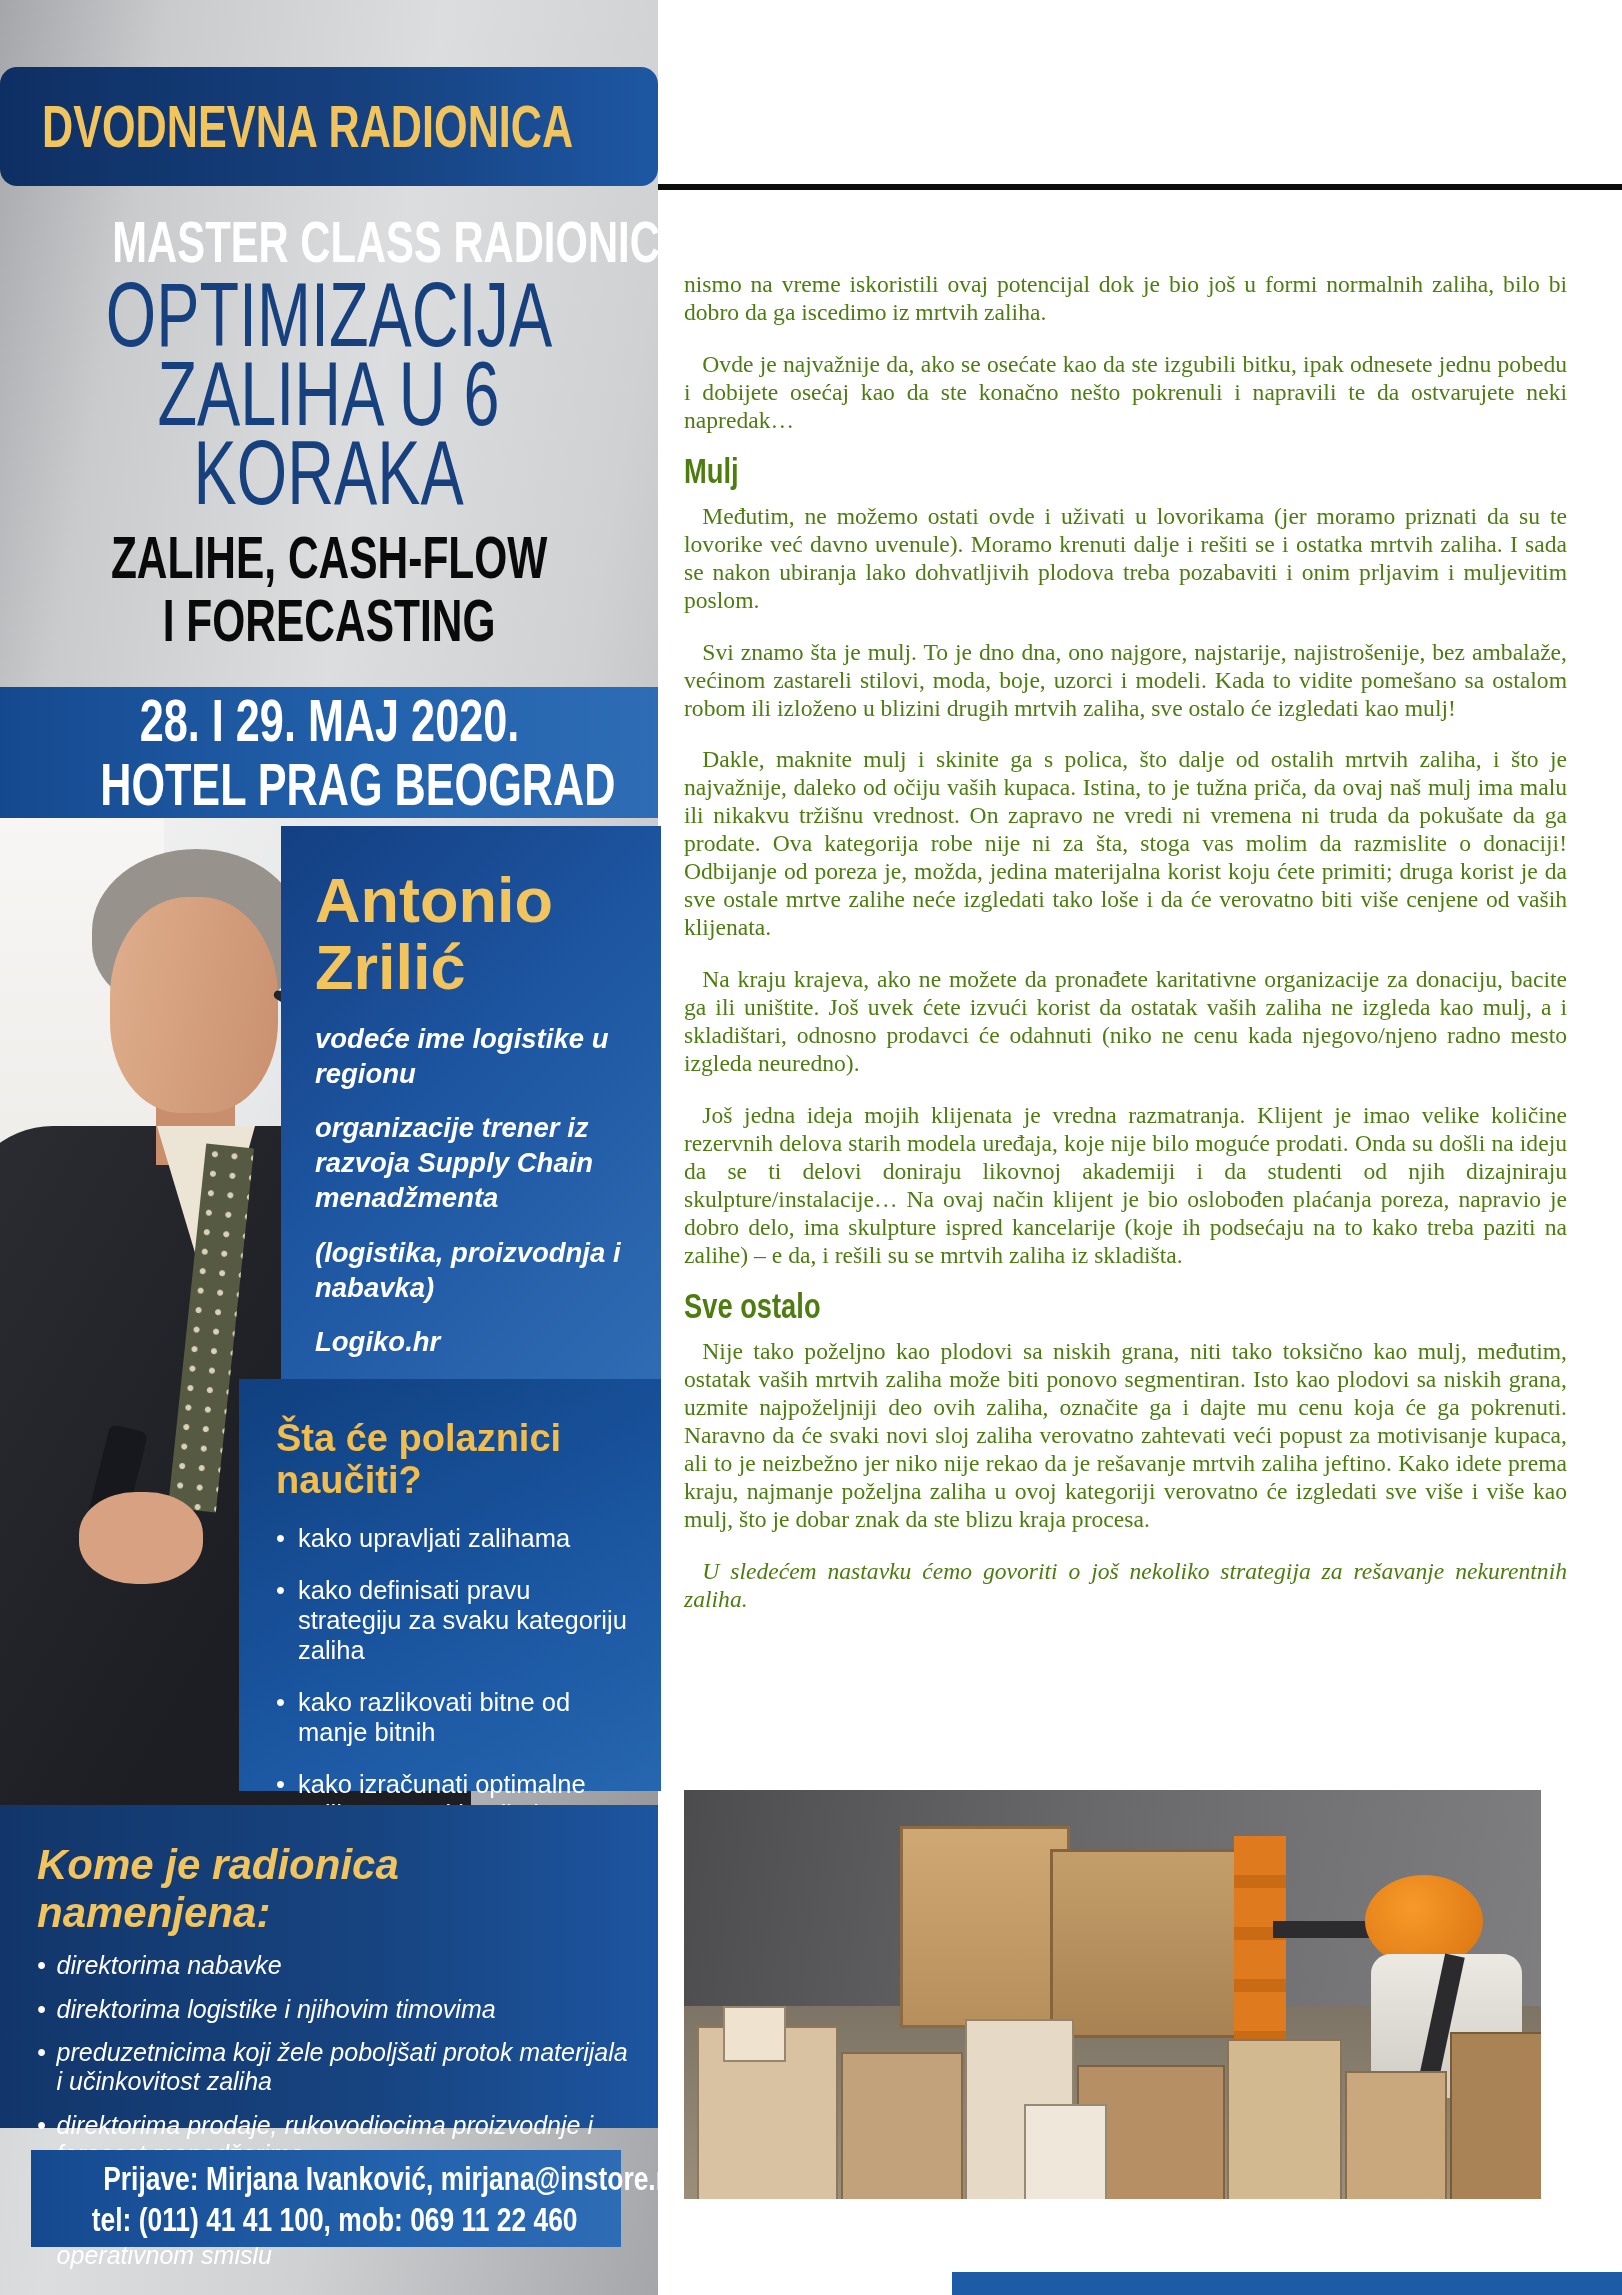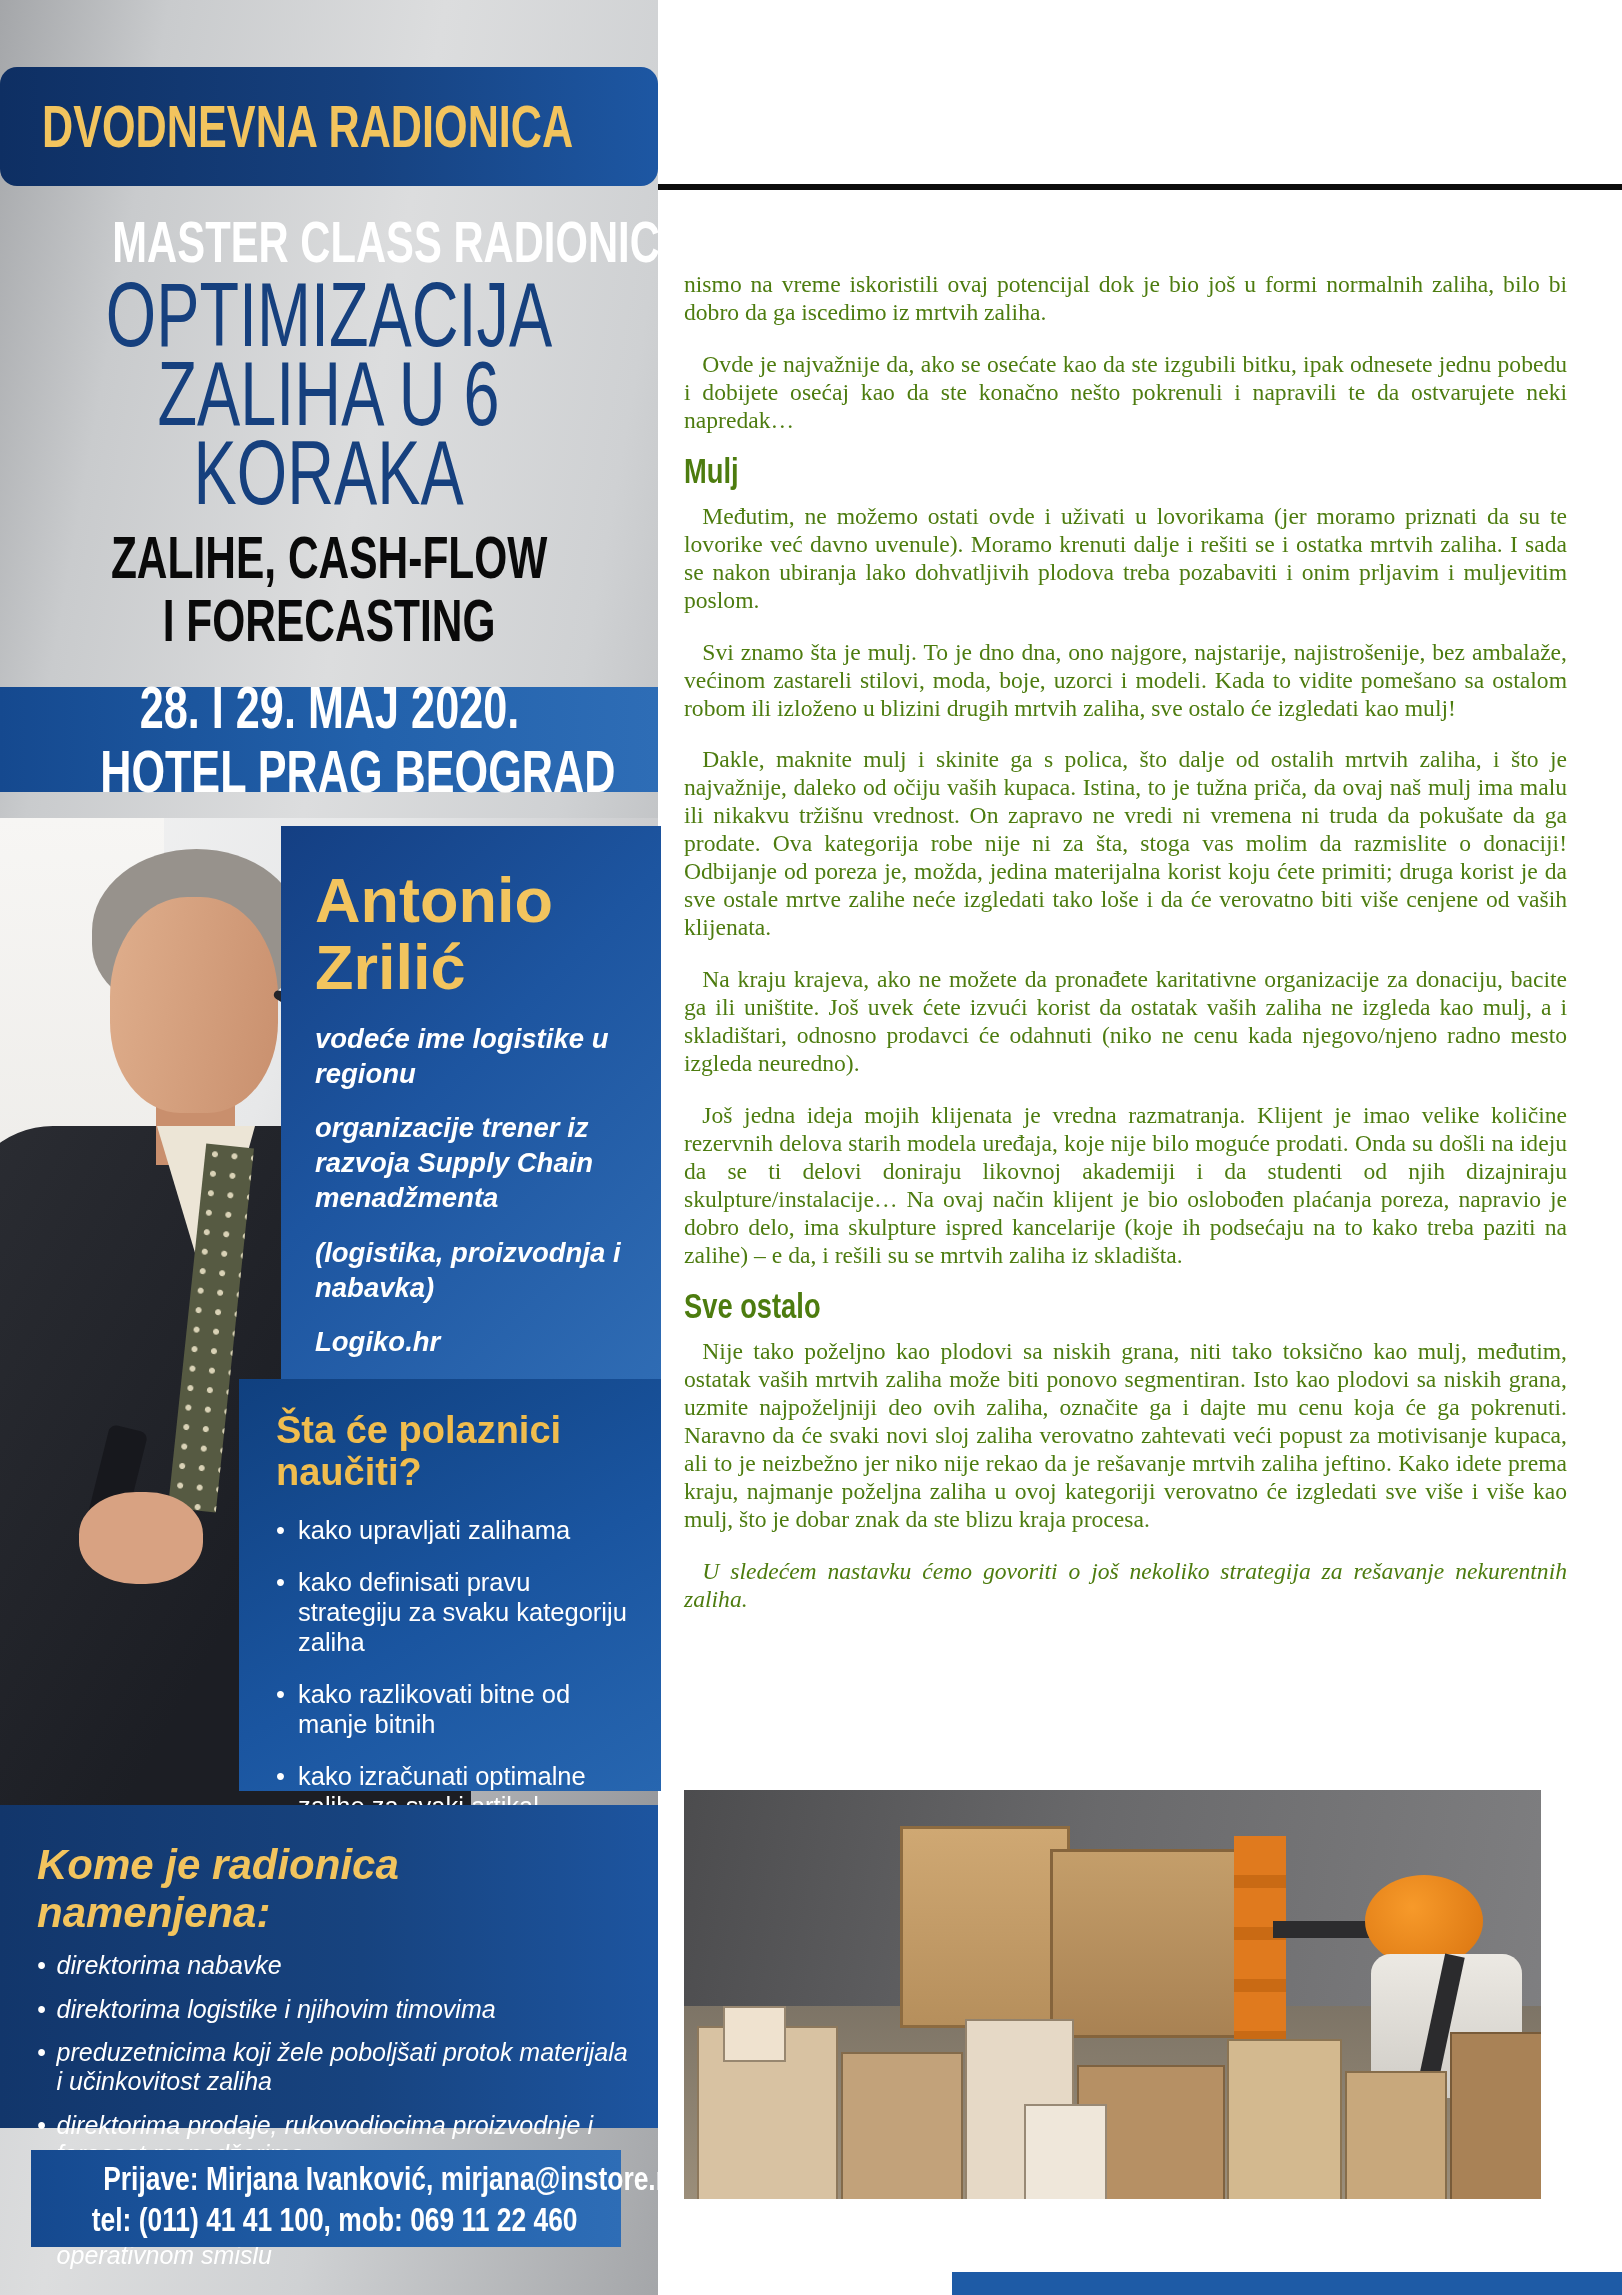--- a/index.html
+++ b/index.html
@@ -13,21 +13,21 @@
   .top-banner{position:absolute;left:0;top:67px;width:658px;height:119px;
     background:linear-gradient(90deg,#0e2f63 0%,#16417f 55%,#1d57a3 100%);
     display:flex;align-items:center;padding-left:42px;box-sizing:border-box;border-radius:17px;}
   .top-banner span{color:#f2c45e;font-weight:bold;font-size:60px;}
   .kicker{position:absolute;left:0;top:208px;width:658px;text-align:center;
     color:#ffffff;font-weight:bold;font-size:58px;}
   .main-title{position:absolute;left:0;top:276px;width:658px;text-align:center;
     color:#16407e;font-weight:normal;font-size:90px;line-height:79px;}
   .subtitle{position:absolute;left:0;top:527px;width:658px;text-align:center;
     color:#0a0a0a;font-weight:bold;font-size:59px;line-height:63px;}
-  .date-banner{position:absolute;left:0;top:687px;width:658px;height:105px;
+  .date-banner{position:absolute;left:0;top:687px;width:658px;height:131px;
     background:linear-gradient(90deg,#15498f 0%,#2261ab 55%,#2e6db6 100%);
     text-align:center;color:#ffffff;font-weight:bold;font-size:60px;line-height:64px;
     display:flex;flex-direction:column;justify-content:center;}
   
   .speaker-photo{position:absolute;left:0;top:818px;width:658px;height:987px;overflow:hidden;
     background:linear-gradient(115deg,#f4f4f4 0%,#e7e8e9 35%,#b9babd 75%,#97999d 100%);}
   .sp-screen{position:absolute;left:0;top:0;width:164px;height:785px;background:linear-gradient(180deg,#f7f6f4,#e4e2de);}
   .sp-hair{position:absolute;left:92px;top:31px;width:209px;height:164px;background:#97928c;border-radius:50% 50% 42% 42%;}
   .sp-face{position:absolute;left:110px;top:79px;width:168px;height:216px;background:linear-gradient(100deg,#dca playe);
     background:linear-gradient(100deg,#dfae8c,#c9906e);border-radius:46% 46% 42% 42%;}
@@ -45,21 +45,21 @@
   
   .speaker-panel{position:absolute;left:281px;top:826px;width:380px;height:553px;box-sizing:border-box;
     background:linear-gradient(135deg,#143f83 0%,#1d55a0 45%,#2f6cb4 100%);
     padding:41px 19.6px 0 34px;}
   .speaker-name{color:#f2c45e;font-weight:bold;font-size:63px;line-height:67px;}
   .speaker-role{color:#ffffff;font-weight:bold;font-style:italic;font-size:27.5px;line-height:35px;margin-top:19.6px;width:308px;}
   
   .learn-panel{position:absolute;left:239px;top:1379px;width:422px;height:412px;box-sizing:border-box;
     background:linear-gradient(150deg,#10407f 0%,#1a55a0 55%,#2766b0 100%);
     padding:30px 23.6px 0 37px;}
-  .learn-heading{color:#f0bd4e;font-weight:bold;font-size:38px;line-height:42px;width:340px;}
+  .learn-heading{color:#f0bd4e;font-weight:bold;font-size:38px;line-height:42px;width:340px;margin-top:8px;}
   .bullet-item{position:relative;color:#ffffff;font-size:25.5px;line-height:30px;
     padding-left:22px;margin-top:22px;}
   .bullet-item::before{content:"•";position:absolute;left:0;top:0;}
   
   .audience-section{position:absolute;left:0;top:1805px;width:658px;height:323px;box-sizing:border-box;
     background:linear-gradient(90deg,#12366b 0%,#17437f 55%,#1d55a0 100%);
     padding:36px 26px 0 37px;font-style:italic;}
   .audience-heading{color:#f2c45e;font-weight:bold;font-size:42px;margin-bottom:9.2px;}
   .audience-section .bullet-item{font-size:25px;line-height:29px;margin-top:14.4px;padding-left:19.6px;}
   

